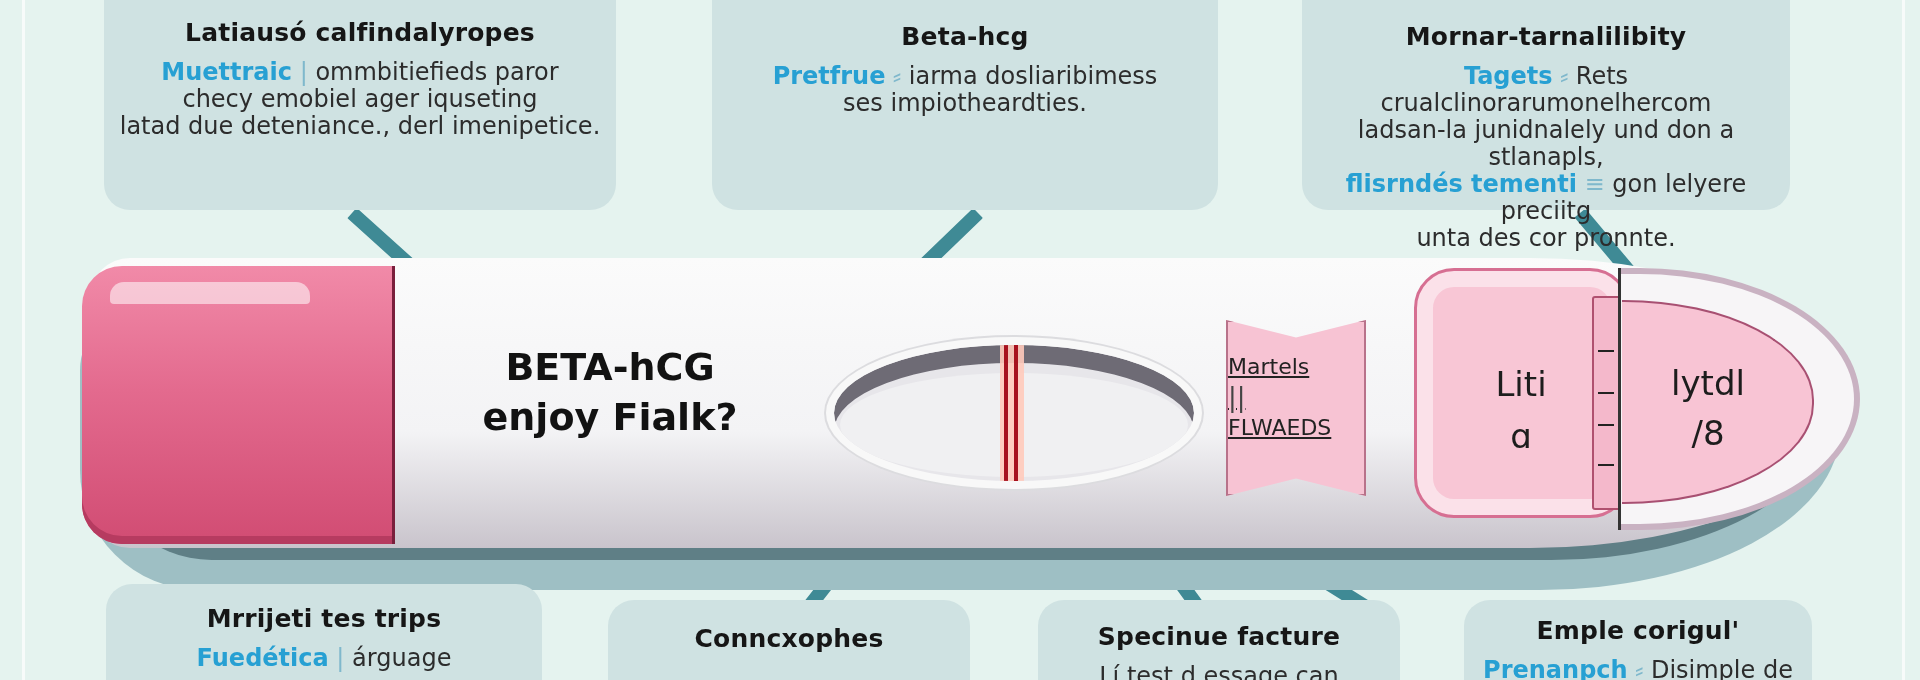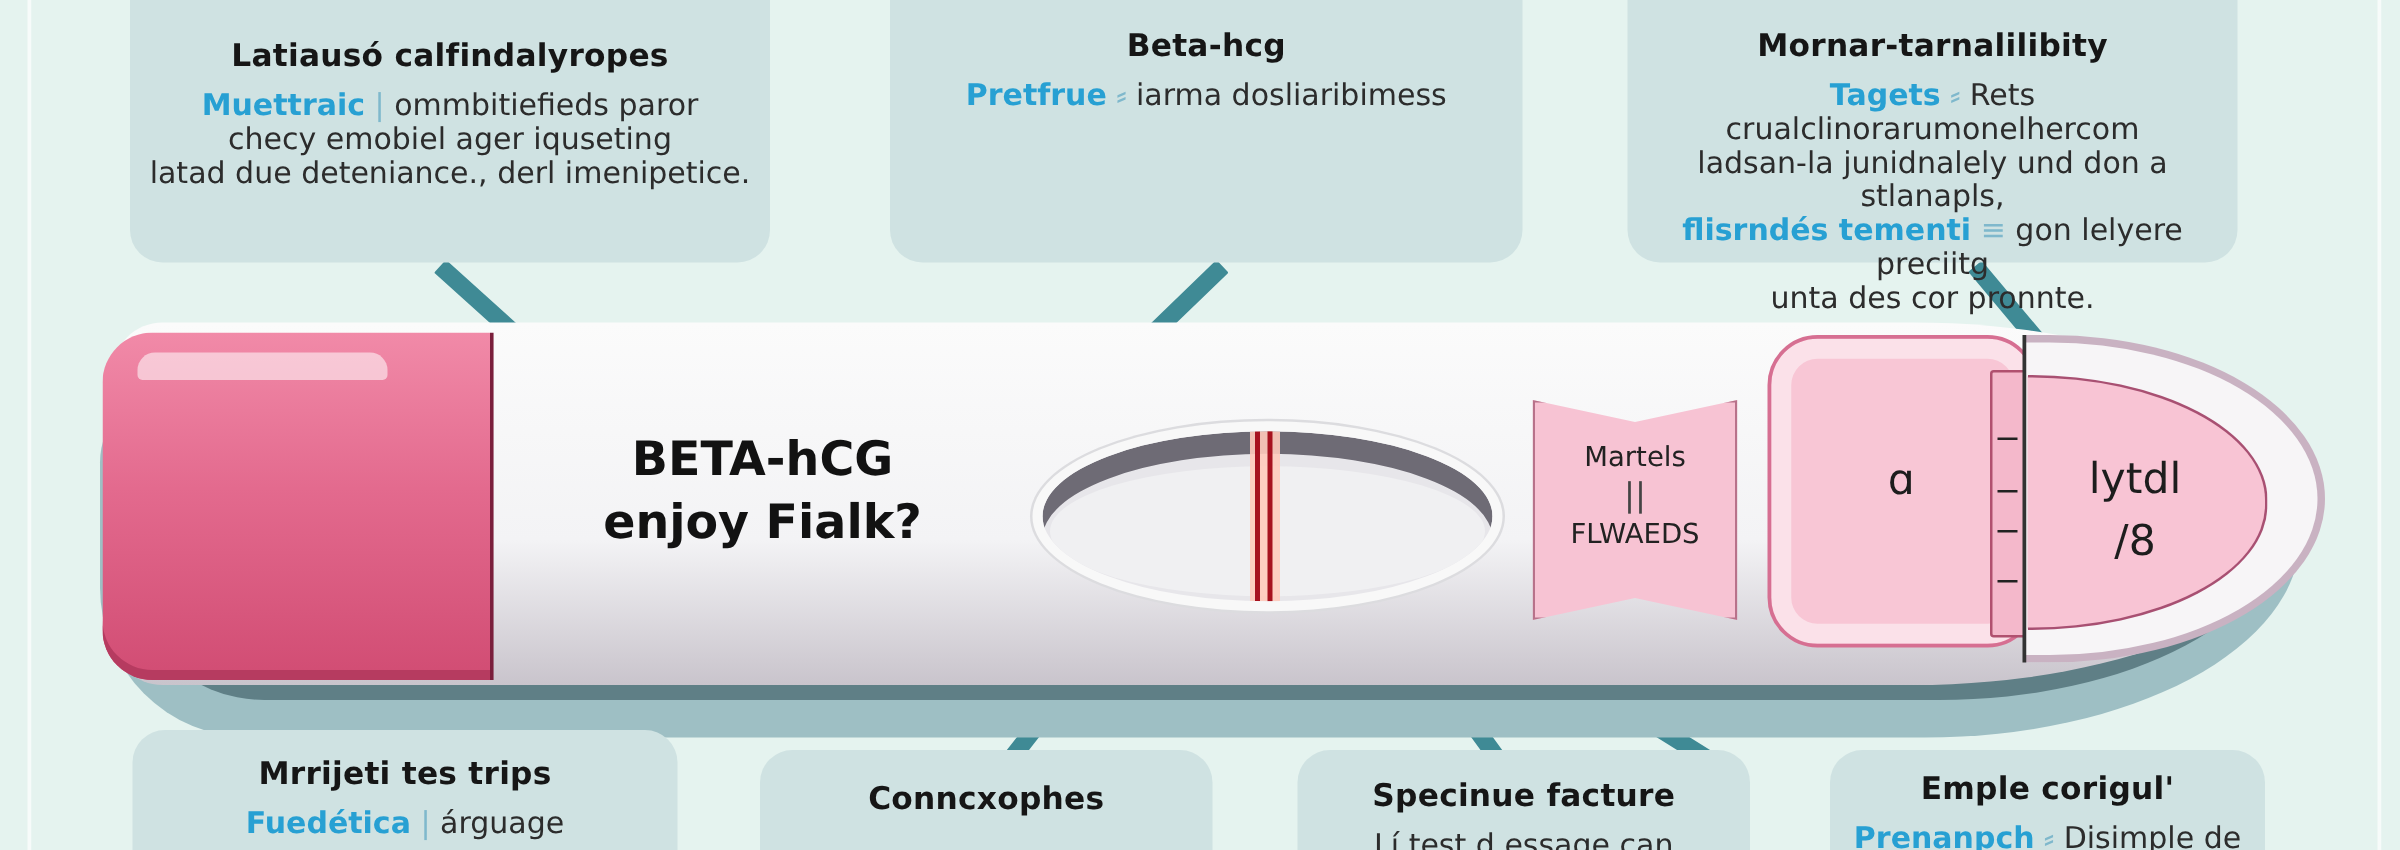--- a/index.html
+++ b/index.html
@@ -68,25 +68,25 @@
     position: absolute; left: 6px; top: 28px; right: 6px; bottom: 4px;
     border-radius: 50%; background: #f0f0f2;
   }
   .line-mark {
     position: absolute; top: 0; bottom: 0; width: 4px; background: #a7121f;
   }
   .line-glow {
     position: absolute; top: 0; bottom: 0; width: 24px; background: #ffcabb; opacity: 0.9;
   }
   .banner {
-    position: absolute; left: 1226px; top: 320px; width: 164px; height: 176px;
+    position: absolute; left: 1226px; top: 320px; width: 140px; height: 176px;
     background: #f7c3d3; border: 2px solid #b8728a;
     clip-path: polygon(0 0, 50% 10%, 100% 0, 100% 100%, 50% 90%, 0 100%);
-    text-align: center; box-sizing: border-box; padding-top: 32px;
-    font-size: 22px; color: #222;
+    text-align: left; box-sizing: border-box; padding-top: 32px;
+    font-size: 22px; color: #222; text-decoration: underline;
   }
   .banner .bar { font-size: 26px; line-height: 36px; color: #444; }
   .grip {
     position: absolute; left: 1414px; top: 268px; width: 210px; height: 244px;
     background: #f8c6d5; border: 3px solid #d66f92; border-radius: 40px;
     box-shadow: inset 0 0 0 16px #fbe1e9;
   }
   .grip-text {
     position: absolute; left: 1466px; top: 358px; width: 110px; text-align: center;
     font-size: 34px; line-height: 52px; color: #1d1d1d;
@@ -121,33 +121,34 @@
 <div class="frame-line" style="left:1902px"></div>
 
 <div class="connector" style="left:352px;top:206px;width:84px;transform:rotate(42deg)"></div>
 <div class="connector" style="left:978px;top:206px;width:96px;transform:rotate(136deg)"></div>
 <div class="connector" style="left:1580px;top:206px;width:84px;transform:rotate(50deg)"></div>
 <div class="connector" style="left:282px;top:530px;width:90px;transform:rotate(64deg)"></div>
 <div class="connector" style="left:862px;top:532px;width:110px;transform:rotate(128deg)"></div>
 <div class="connector" style="left:1140px;top:520px;width:110px;transform:rotate(54deg)"></div>
 <div class="connector" style="left:1270px;top:540px;width:130px;transform:rotate(32deg)"></div>
 
-<div class="callout" style="left:104px;top:0;width:512px;height:210px;border-radius:0 0 26px 26px;padding-top:30px">
+<div class="callout" style="left:104px;top:0;width:512px;height:210px;border-radius:0 0 26px 26px;padding-top:18px">
   <div class="ttl">Latiausó calfindalyropes</div>
   <div class="body">
     <div><span class="hl">Muettraic</span> <span class="sep">|</span> <span>ommbitiefieds paror</span></div>
     <div>checy emobiel ager iquseting</div>
     <div>latad due deteniance., derl imenipetice.</div>
   </div>
 </div>
 
 <div class="callout" style="left:712px;top:0;width:506px;height:210px;border-radius:0 0 26px 26px">
   <div class="ttl">Beta-hcg</div>
   <div class="body">
     <div><span class="hl">Pretfrue</span> <span class="sep">⸗</span> <span>iarma dosliaribimess</span></div>
+    <div>ses impiotheardties.</div>
   </div>
 </div>
 
 <div class="callout" style="left:1302px;top:0;width:488px;height:210px;border-radius:0 0 26px 26px">
   <div class="ttl">Mornar-tarnalilibity</div>
   <div class="body">
     <div><span class="hl">Tagets</span> <span class="sep">⸗</span> <span>Rets crualclinorarumonelhercom</span></div>
     <div>ladsan-la junidnalely und don a stlanapls,</div>
     <div><span class="hl">flisrndés tementi</span> <span class="sep">≡</span> <span>gon lelyere preciitg</span></div>
     <div>unta des cor pronnte.</div>
@@ -173,20 +174,21 @@
 </div>
 
 <div class="banner">
   <div>Martels</div>
   <div class="bar">||</div>
   <div>FLWAEDS</div>
 </div>
 
 <div class="grip"></div>
 <div class="grip-text">
+  <div>Liti</div>
   <div>ɑ</div>
 </div>
 
 <div class="scale">
   <div class="tick" style="top:52px"></div>
   <div class="tick" style="top:94px"></div>
   <div class="tick" style="top:126px"></div>
   <div class="tick" style="top:166px"></div>
 </div>
 

